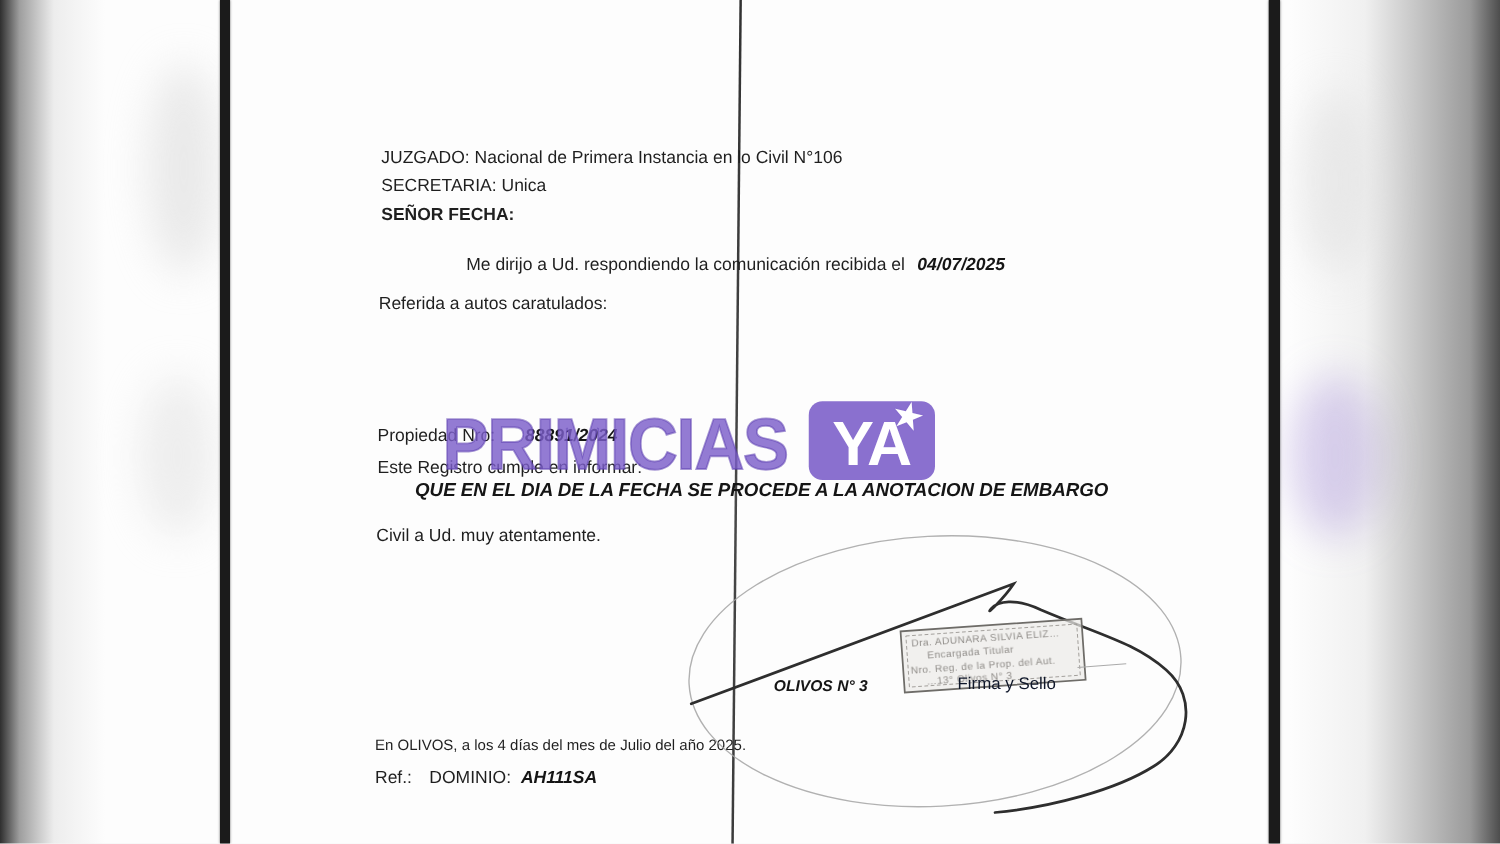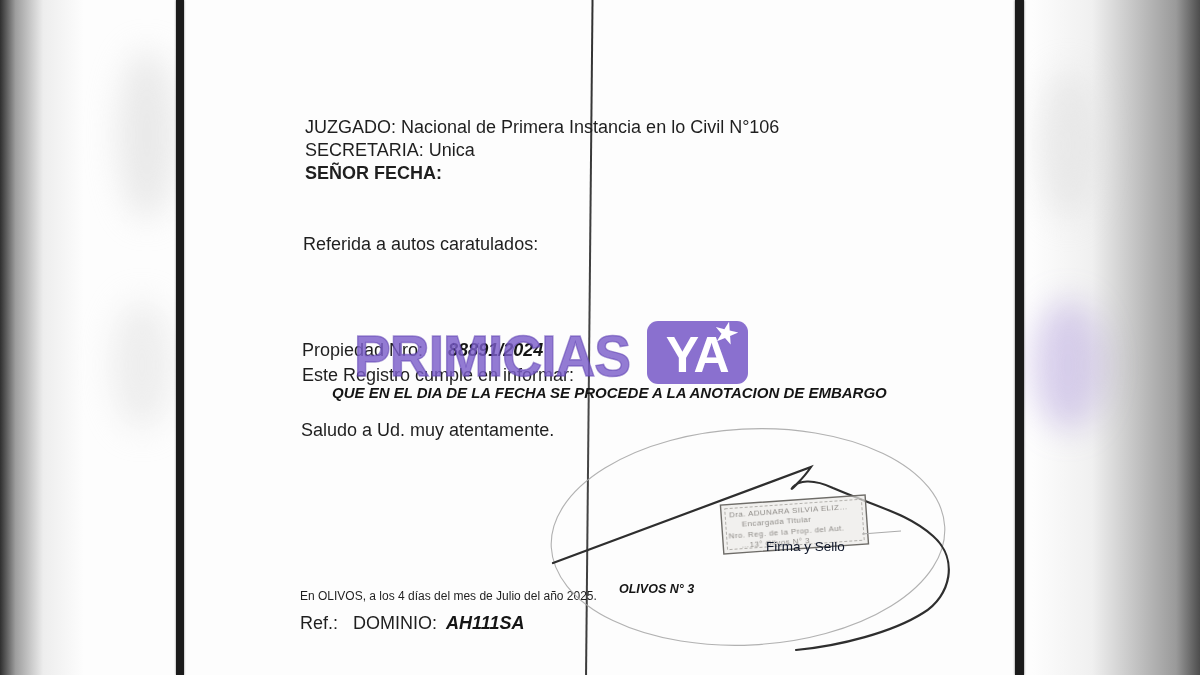--- a/index.html
+++ b/index.html
@@ -19,21 +19,21 @@
   .edge-bar{position:absolute;top:0;height:675px;background:#1b1b1b;box-shadow:0 0 2px rgba(0,0,0,.6);}
   .edge-bar.left{left:176px;width:8px;}
   .edge-bar.right{left:1015px;width:9px;}
   .fold-line{position:absolute;left:585px;top:-4px;width:1.6px;height:684px;
     background:linear-gradient(#1f1f1f,#383838 60%,#2a2a2a);transform:rotate(.55deg);
     transform-origin:50% 100%;opacity:.92;}
   
   .t{position:absolute;color:#1f1f1f;white-space:nowrap;}
   .hdr{left:230px;top:27px;width:720px;text-align:center;font-style:italic;
        font-size:13px;font-weight:600;color:#1c1c1c;line-height:17.5px;white-space:nowrap;}
-  .body14{font-size:18px;}
+  .body14{font-size:14px;}
   .bi{font-weight:bold;font-style:italic;color:#151515;}
   .caratula{left:333px;top:271px;font-size:14px;line-height:17.6px;white-space:pre-line;}
   .footer-caps{font-size:11.5px;font-weight:500;letter-spacing:.2px;color:#262626;}
   
   .wm{position:absolute;left:354px;top:321px;display:flex;align-items:flex-start;z-index:30;}
   .wm-text{font-size:58px;font-weight:800;letter-spacing:-1px;transform:scaleX(.95);
     transform-origin:left;color:rgba(123,94,201,.82);margin-top:6px;
     -webkit-text-stroke:1.5px rgba(97,68,178,.55);line-height:1;}
   .wm-badge{position:relative;width:101px;height:63px;margin-left:2px;border-radius:11px;
     background:rgba(122,92,200,.88);display:flex;align-items:center;justify-content:center;}
@@ -64,36 +64,40 @@
   <div class="hdr">
     <div>Dirección Nacional de los  Registros Nacionales de la Propiedad del Automotor y de Créditos Prendarios</div>
     <div>Ministerio de Justicia y Derechos Humanos</div>
     <div>Presidencia de la Nación</div>
   </div>
 
   <div class="t body14" style="left:305px;top:117px;">JUZGADO: Nacional de Primera Instancia en lo Civil N°106</div>
   <div class="t body14" style="left:305px;top:140px;">SECRETARIA: Unica</div>
   <div class="t body14" style="left:305px;top:163px;font-weight:bold;">SEÑOR FECHA:</div>
 
+  <div class="t body14" style="left:373px;top:203px;">
+    <span>Me dirijo a Ud. respondiendo la comunicación recibida el</span>
+    <span class="bi" style="margin-left:6px;">04/07/2025</span>
+  </div>
   <div class="t body14" style="left:303px;top:234px;">Referida a autos caratulados:</div>
 
   <div class="caratula bi">
     <div>"NARA,WANDA SOLANGE Y OTROS C/ICARDI MAURO EMANUEL S/ALIMENTOS</div>
     <div>PROVISORIOS"</div>
     <div>MONTO: $12.504.013 EN CONCEPTO DE CAPITAL Y $7.000.000 QUE SE</div>
     <div>PRESUPUESTAN PROVISORIAMENTE PARA RESPONDER A INTERESES Y COSTAS.-</div>
   </div>
 
   <div class="t body14" style="left:302px;top:340px;">
     <span>Propiedad Nro:</span>
     <span class="bi" style="margin-left:20px;">88891/2024</span>
   </div>
   <div class="t body14" style="left:302px;top:365px;">Este Registro cumple en informar:</div>
   <div class="t bi" style="left:332px;top:384px;font-size:15px;">QUE EN EL DIA DE LA FECHA SE PROCEDE A LA ANOTACION DE EMBARGO</div>
-  <div class="t body14" style="left:301px;top:420px;">Saludo a Ud. muy atentamente.</div>
+  <div class="t body14" style="left:301px;top:420px;">Civil a Ud. muy atentamente.</div>
 
   <div class="wm">
     <span class="wm-text">PRIMICIAS</span>
     <span class="wm-badge">
       <span class="ya">YA</span>
       <span class="star">★</span>
     </span>
   </div>
 
   <svg class="sig" width="470" height="275" viewBox="520 400 470 275">
@@ -111,21 +115,21 @@
       <rect x="726" y="504" width="137" height="41" fill="none" stroke="#9a9792" stroke-width="0.7" stroke-dasharray="3 2"></rect>
       <text x="730" y="513" class="stamp-text" filter="url(#stampblur)">Dra. ADUNARA SILVIA ELIZ…</text>
       <text x="742" y="523" class="stamp-text" filter="url(#stampblur)">Encargada Titular</text>
       <text x="728" y="534" class="stamp-text" filter="url(#stampblur)">Nro. Reg. de la Prop. del Aut.</text>
       <text x="740" y="544" class="stamp-text" filter="url(#stampblur)">…13° Olivos N° 3</text>
     </g>
     <line x1="862" y1="534" x2="901" y2="531" stroke="#aaa" stroke-width="1"></line>
   </svg>
   <div class="t firma">Firma y Sello</div>
 
-  <div class="t bi" style="left:619px;top:582px;font-size:12.5px;z-index:7;">OLIVOS N° 3</div>
+  <div class="t bi" style="left:619px;top:542px;font-size:12.5px;z-index:7;">OLIVOS N° 3</div>
   <div class="t" style="left:300px;top:589px;font-size:12px;">En OLIVOS, a los 4 días del mes de Julio del año 2025.</div>
   <div class="t body14" style="left:300px;top:613px;">
     <span>Ref.:</span>
     <span style="margin-left:10px;">DOMINIO:</span>
     <span class="bi" style="margin-left:4px;">AH111SA</span>
   </div>
 
 </div>
 
 </body></html>

